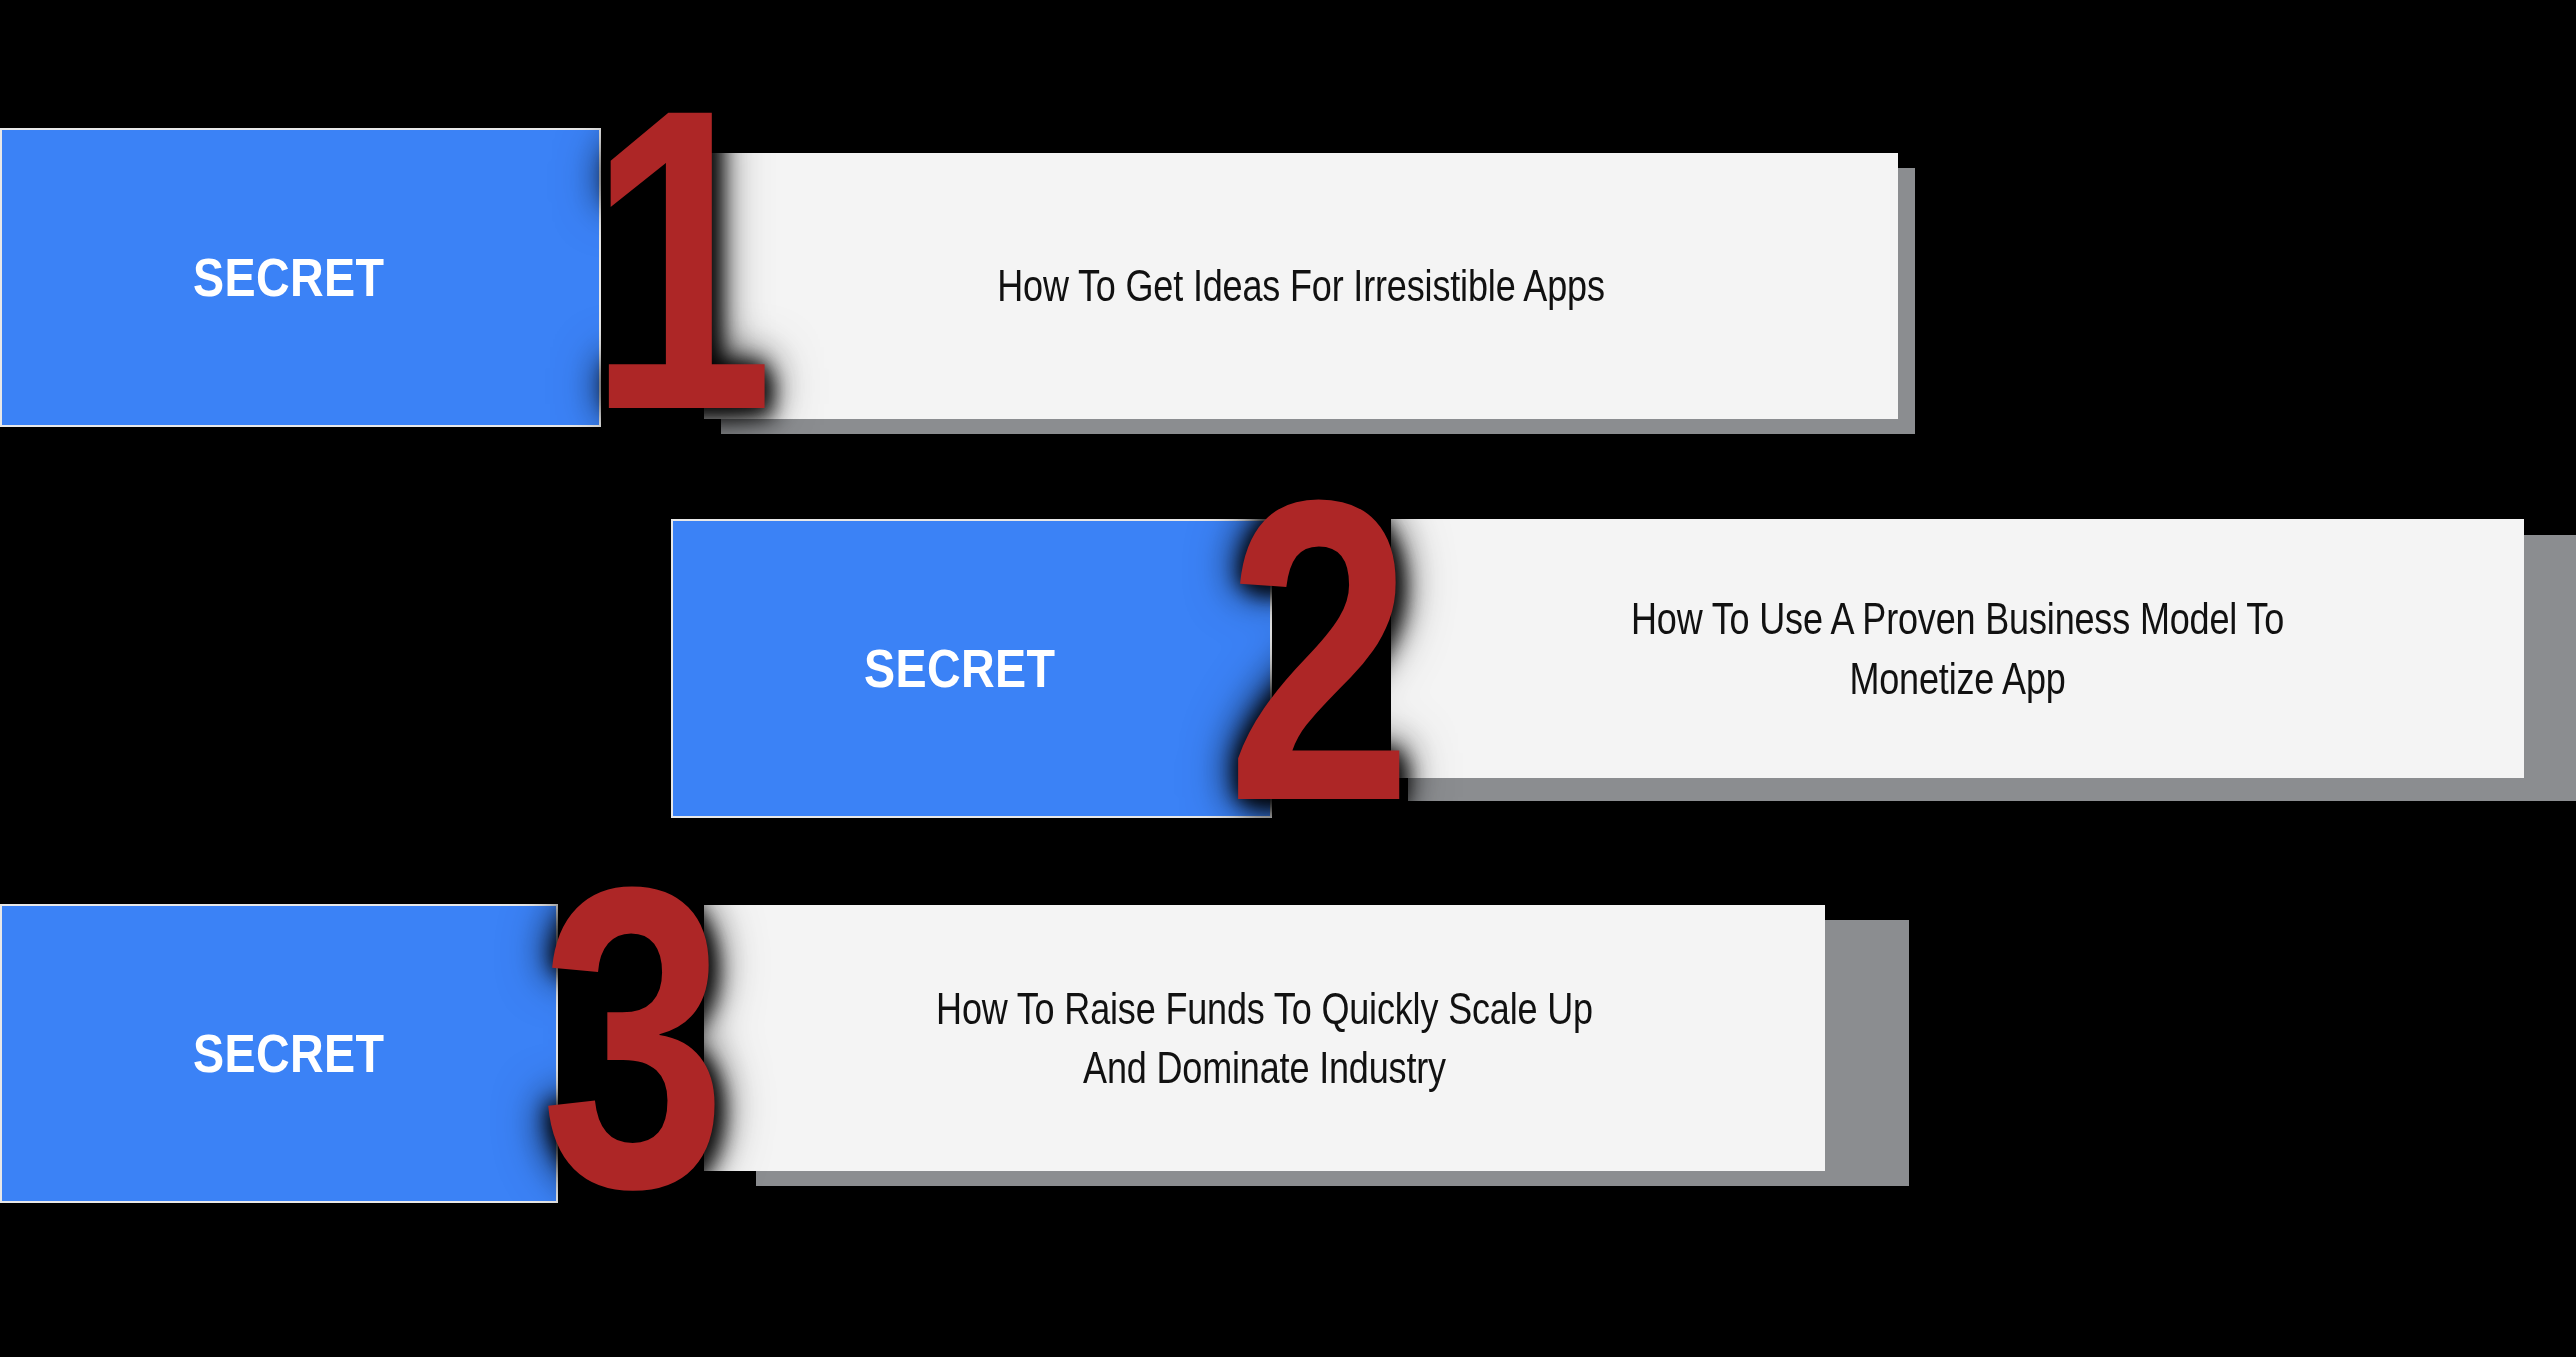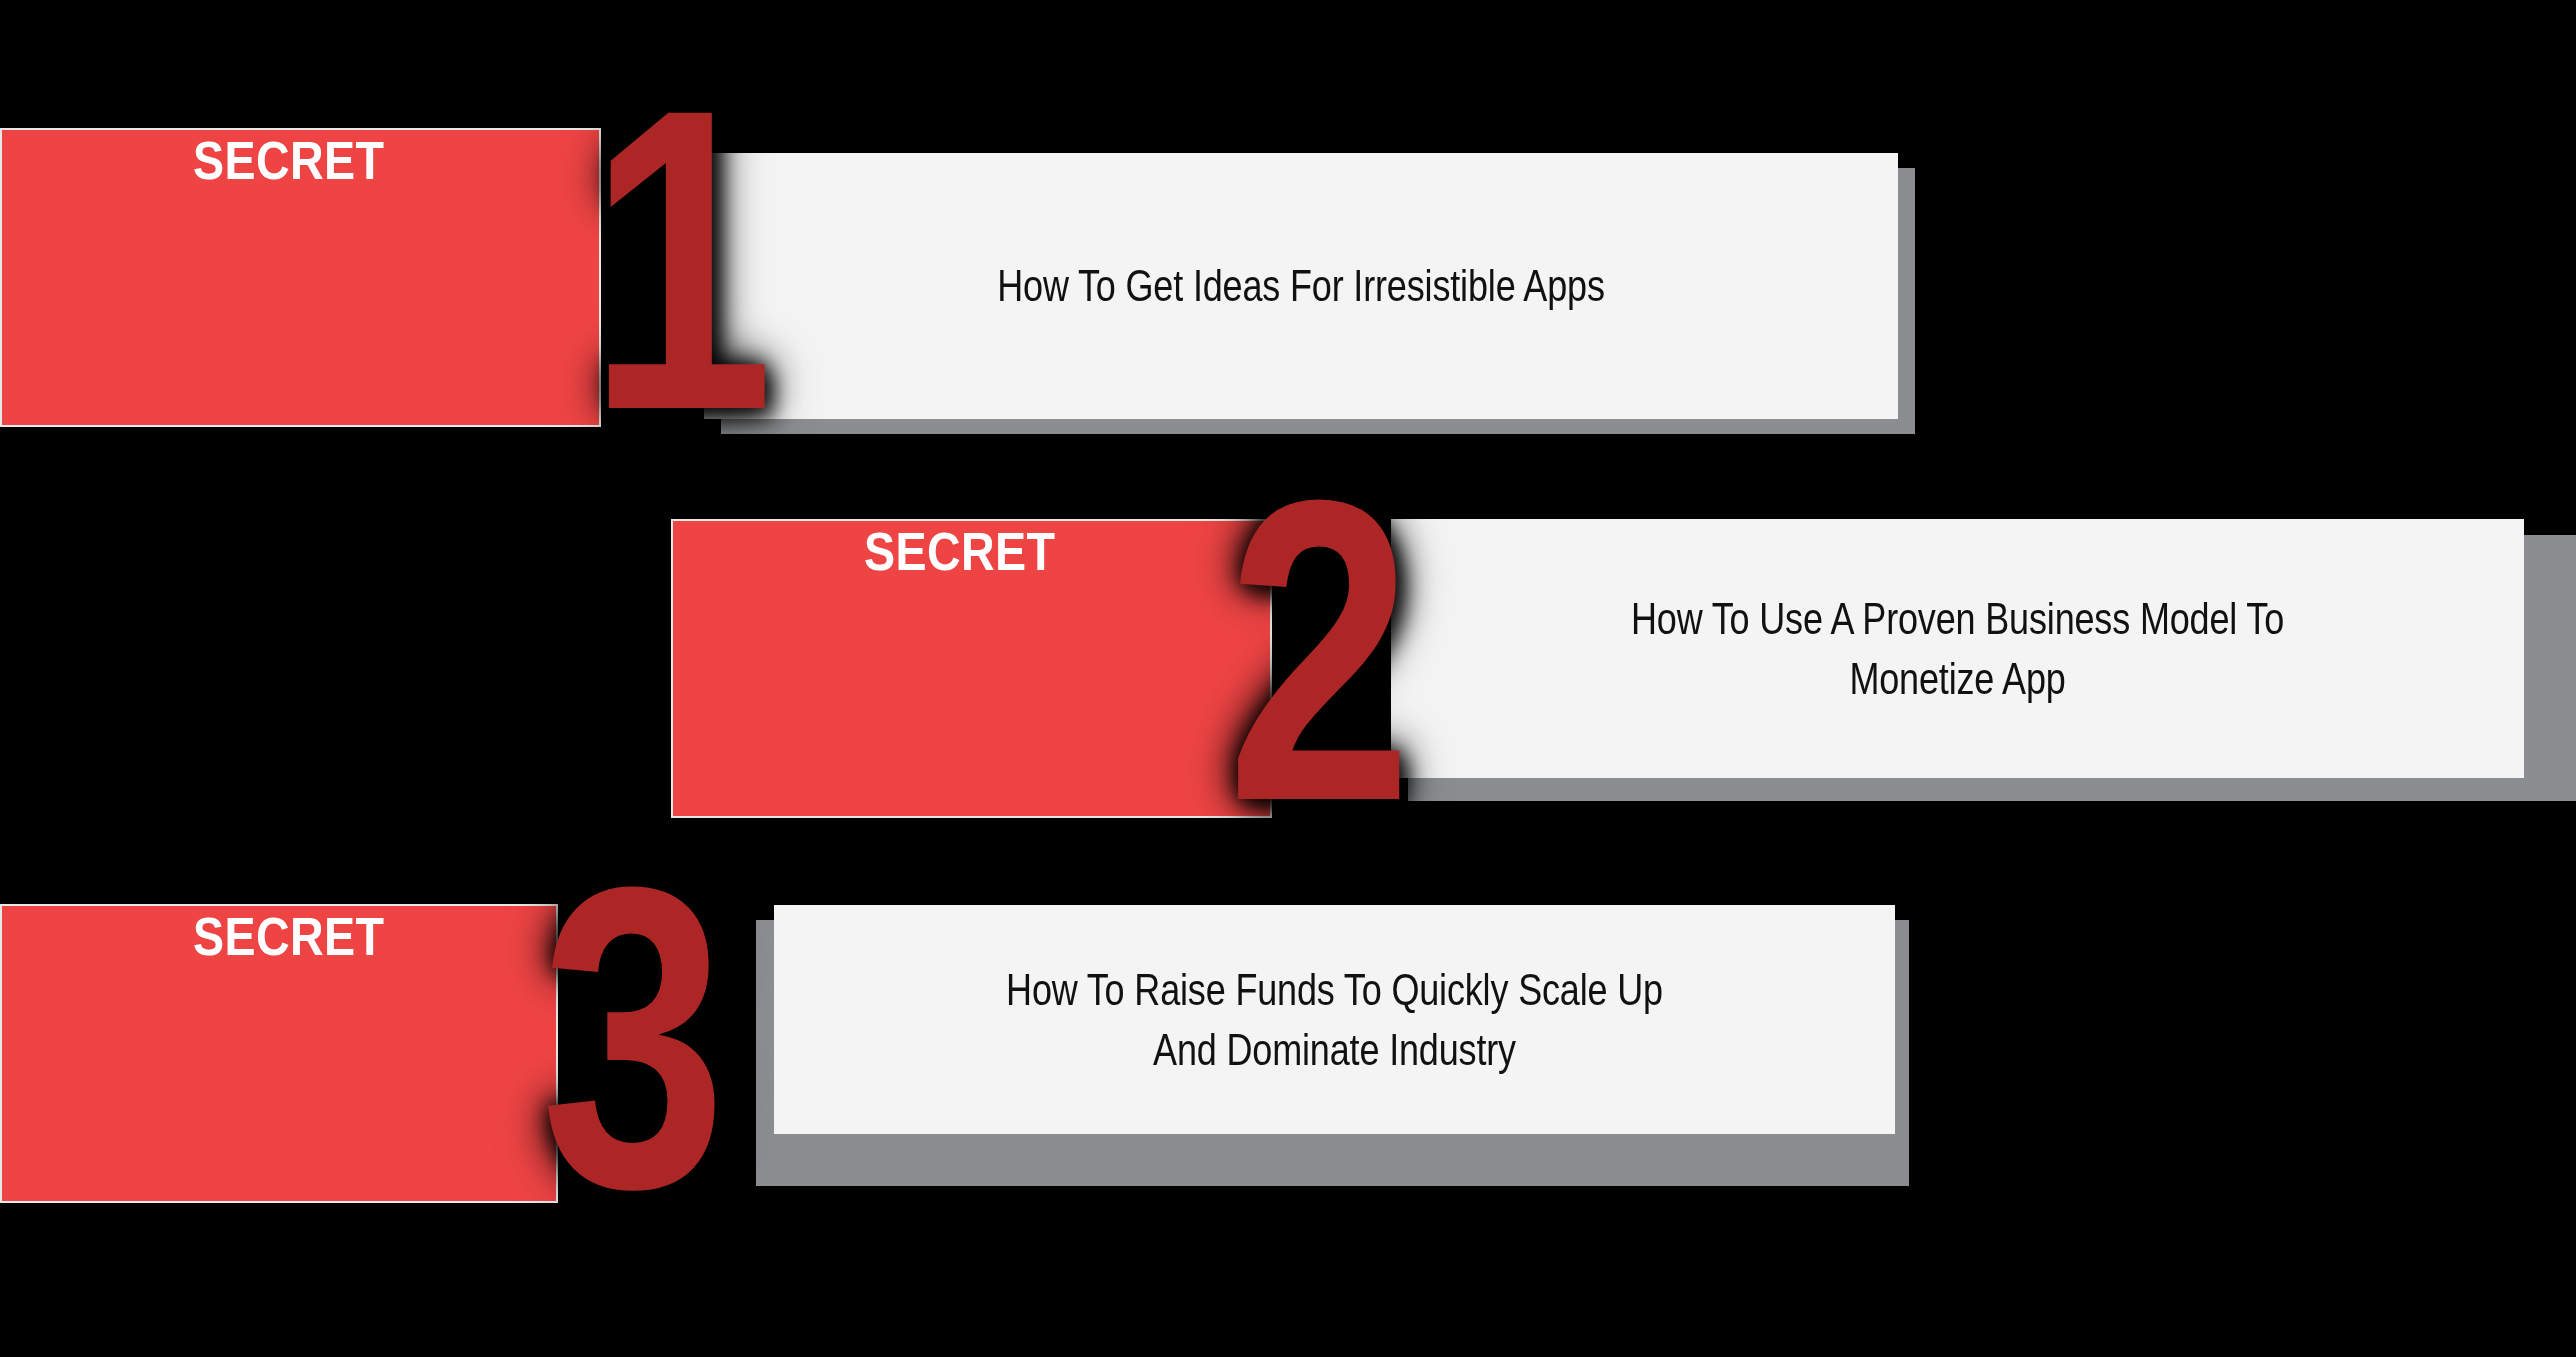--- a/index.html
+++ b/index.html
@@ -53,26 +53,26 @@
     letter-spacing: -0.2px;
     transform: scaleX(0.80);
     transform-origin: center center;
     white-space: pre-line;
     width: 125%;
   }
 
   
   .plate {
     position: absolute;
-    background: #ef4444;
+    background: #3b82f6;
     border: 2.6px solid #e8e8e8;
     box-sizing: border-box;
     z-index: 3;
     display: flex;
-    align-items: flex-start;
+    align-items: center;
   }
 
   .plate-label {
     color: #ffffff;
     font-family: "Liberation Sans Narrow", "Liberation Sans", sans-serif;
     font-weight: 700;
     letter-spacing: 0.4px;
     transform: scaleX(0.88);
     transform-origin: left center;
     white-space: nowrap;
@@ -109,21 +109,21 @@
   #row2-panel-shadow { left: 1408px; top: 535px;  width: 1185px; height: 266px; }
   #row2-panel        { left: 1391px; top: 519px;  width: 1133px; height: 259px; }
   #row2-plate        { left: 671px;  top: 519px;  width: 601px;  height: 299px; }
   #row2-plate .plate-label { font-size: 53px; margin-left: 191px; }
   #row2-panel .panel-text  { font-size: 45px; }
   #row2-numeral      { left: 1202px; top: 436px;  width: 223px;  height: 429px;
                        font-size: 429px; text-align: center; }
 
   
   #row3-panel-shadow { left: 756px;  top: 920px; width: 1153px; height: 266px; }
-  #row3-panel        { left: 774px;  top: 905px; width: 1121px; height: 229px; }
+  #row3-panel        { left: 704px;  top: 905px; width: 1121px; height: 266px; }
   #row3-plate        { left: 0px;    top: 904px; width: 558px;  height: 299px; }
   #row3-plate .plate-label { font-size: 53px; margin-left: 191px; }
   #row3-panel .panel-text  { font-size: 45px; }
   #row3-numeral      { left: 515px;  top: 823px;  width: 232px;  height: 429px;
                        font-size: 429px; text-align: center; }
 </style>
 </head>
 <body>
 
 <div id="stage">

